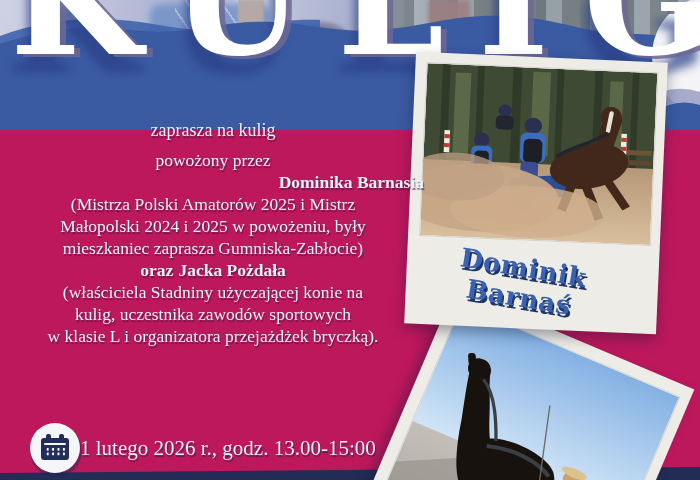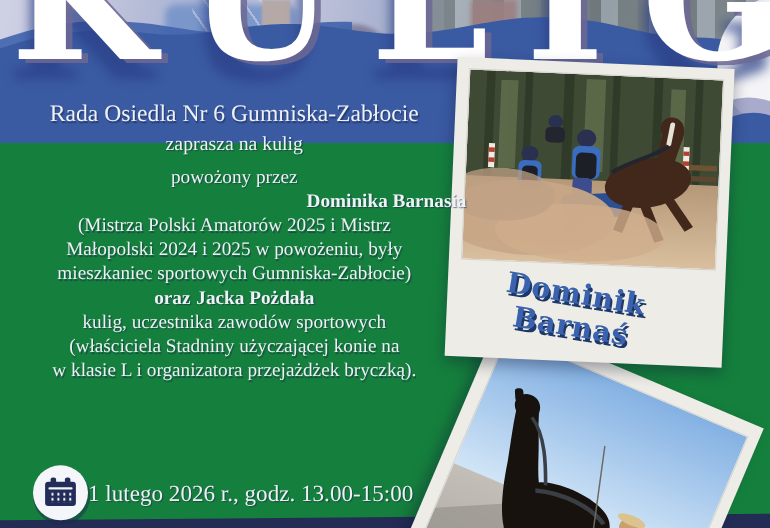--- a/index.html
+++ b/index.html
@@ -1,18 +1,18 @@
 <!DOCTYPE html>
 <html><head>
 <meta charset="utf-8">
 <style>
   html,body{margin:0;padding:0;background:#222;}
   .poster{
     position:relative;width:700px;height:480px;overflow:hidden;
-    background:#15803d;
+    background:#be185d;
     font-family:"Liberation Serif","DejaVu Serif",serif;
   }
   
   .photo-strip{position:absolute;left:0;top:0;width:700px;height:96px;z-index:1;}
   .ps-base{position:absolute;inset:0;
     background:linear-gradient(100deg,#e6e8f1 0%,#cdd1e2 14%,#9fb0d4 26%,#d8dce8 36%,
       #aab6d2 48%,#97a69a 58%,#5f7261 70%,#6d7f6e 82%,#7b8b7d 92%,#8795a8 100%);}
   .ps-sleigh{position:absolute;left:150px;top:4px;width:120px;height:66px;background:#4d80c4;
     border-radius:10px;filter:blur(3px);opacity:.85;}
   .ps-rig{position:absolute;left:175px;top:0;width:70px;height:60px;
@@ -99,34 +99,33 @@
 
   <div class="sun-circle"></div>
   <svg class="sun-wave" width="700" height="130">
     <path d="M642,102 Q670,82 700,92 L700,130 L642,130 Z" fill="#a0a3c6" opacity="0.9"></path>
     <path d="M650,114 Q676,97 700,105 L700,130 L650,130 Z" fill="#3a5aa2"></path>
   </svg>
 
   <div class="kulig-sh">KULIG</div>
   <div class="kulig">KULIG</div>
 
-  <div class="txt org-line">Rada Osiedla Nr 6 Gumniska-Zabłocie</div>
   <div class="txt invite-line">zaprasza na kulig</div>
 
   <div class="txt par">
     <div>powożony przez</div>
     <div class="b">Dominika Barnasia</div>
     <div>(Mistrza Polski Amatorów 2025 i Mistrz</div>
     <div>Małopolski 2024 i 2025 w powożeniu, były</div>
-    <div>mieszkaniec sportowych Gumniska-Zabłocie)</div>
+    <div>mieszkaniec zaprasza Gumniska-Zabłocie)</div>
     <div class="line6">
       <span>oraz</span><span class="b">Jacka Pożdała</span>
     </div>
+    <div>(właściciela Stadniny użyczającej konie na</div>
     <div>kulig, uczestnika zawodów sportowych</div>
-    <div>(właściciela Stadniny użyczającej konie na</div>
     <div>w klasie L i organizatora przejażdżek bryczką).</div>
   </div>
 
   <div class="bottom-strip"></div>
 
   <div class="polaroid pol2">
     <div class="photo photo2">
       <svg class="ph-svg" viewBox="0 0 212 246" preserveAspectRatio="none">
         <defs>
           <linearGradient id="sky2" x1="0" y1="0" x2="0" y2="1">

